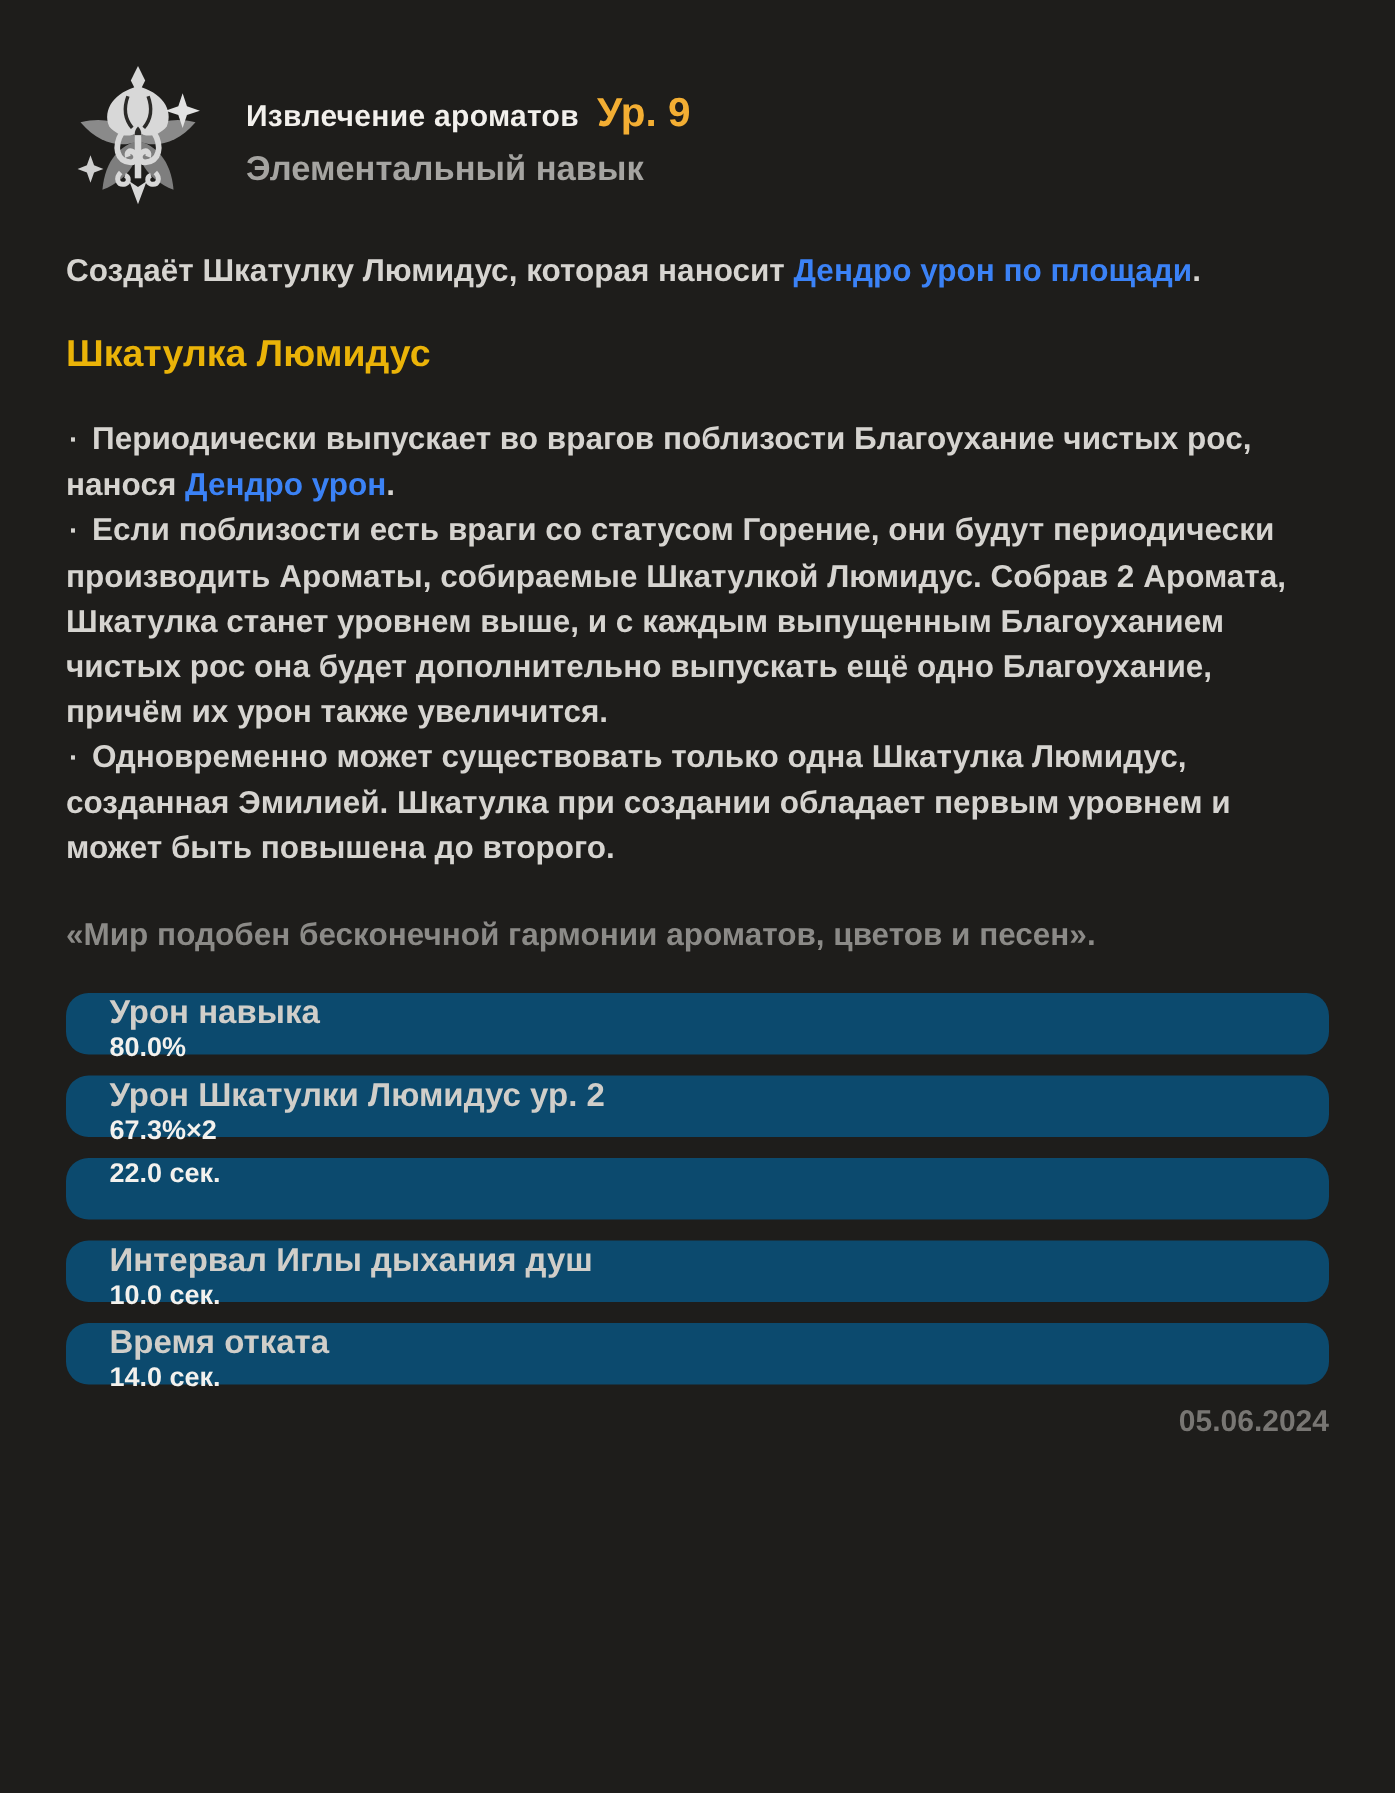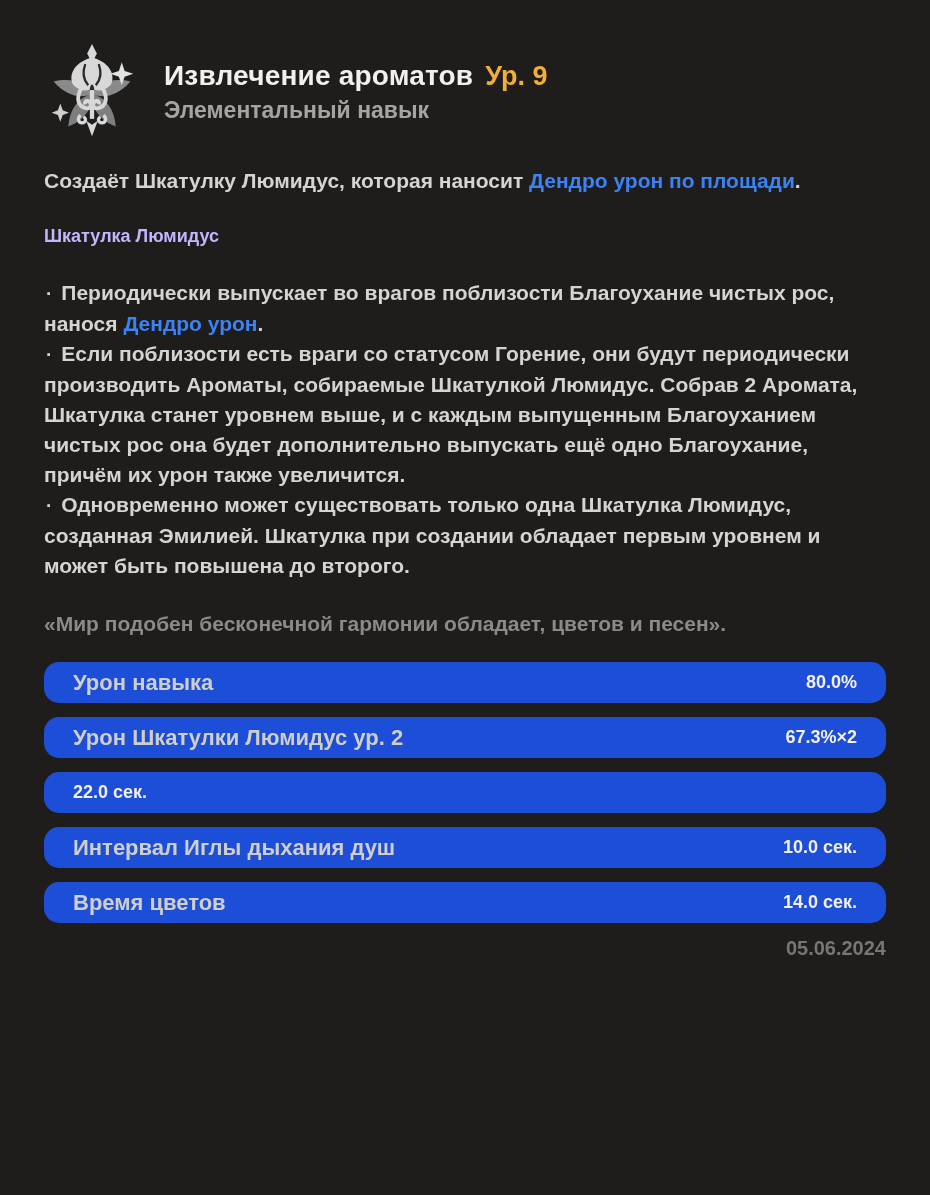--- a/index.html
+++ b/index.html
@@ -17,45 +17,46 @@
     padding:42px 44px 0 44px;
   }
   
   .header{
     display:flex;align-items:center;gap:24px;
     margin-bottom:4px;
   }
   .skill-icon{width:96px;height:100px;flex:0 0 auto;}
   .header-text{display:flex;flex-direction:column;gap:4px;}
   .title-line{display:flex;align-items:baseline;gap:12px;}
-  .title{color:#f2f0ec;font-size:28px;line-height:32px;letter-spacing:.2px;}
+  .title{color:#f2f0ec;font-size:20px;line-height:32px;letter-spacing:.2px;}
   .level{color:#f3ae33;font-size:27px;line-height:32px;}
   .subtitle{color:#a5a4a1;font-size:23px;line-height:28px;}
   
   .para{
     color:#d6d4d0;font-size:21px;line-height:30px;
     margin:0;
   }
   .intro{margin-top:24px;}
-  .gold-header{color:#c4b5fd;font-size:18px;line-height:30px;margin-top:25px;}
+  .gold-header{color:#eab308;font-size:25px;line-height:30px;margin-top:25px;}
   .bullets{margin-top:27px;}
   .arkhe-block{margin-top:18px;}
   .hl-green{color:#3b82f6;}
   .bullet-mark{color:#d6d4d0;padding:0 9px 0 2px;font-size:19px;}
   .quote{color:#8b8a87;font-size:21px;line-height:30px;margin-top:28px;}
   
   .stats{margin-top:23px;}
   .stat-row{
     box-sizing:border-box;
     height:41px;
-    background:#1d4ed8;
+    background:#0c4a6e;
     border-radius:15px;
-    display:flex;align-items:center;justify-content:space-between;
+    display:flex;justify-content:space-between;
     padding:0 29px;
     margin-bottom:14px;
+    flex-direction:column;
   }
   .stat-label{color:#d0cec9;font-size:22px;}
   .stat-value{color:#f3f1ed;font-size:18px;}
   
   .footer{
     text-align:right;
     color:#787673;font-size:20px;
     margin-top:3px;
   }
 </style>
@@ -108,39 +109,39 @@
 
   <div class="gold-header">Шкатулка Люмидус</div>
 
   <div class="bullets">
     <p class="para"><span class="bullet-mark">·</span><span>Периодически выпускает во врагов поблизости Благоухание чистых рос, нанося </span><span class="hl-green">Дендро урон</span><span>.</span></p>
     <p class="para"><span class="bullet-mark">·</span><span>Если поблизости есть враги со статусом Горение, они будут периодически производить Ароматы, собираемые Шкатулкой Люмидус. Собрав 2 Аромата, Шкатулка станет уровнем выше, и с каждым выпущенным Благоуханием чистых рос она будет дополнительно выпускать ещё одно Благоухание, причём их урон также увеличится.</span></p>
     <p class="para"><span class="bullet-mark">·</span><span>Одновременно может существовать только одна Шкатулка Люмидус, созданная Эмилией. Шкатулка при создании обладает первым уровнем и может быть повышена до второго.</span></p>
   </div>
 
 
-  <div class="quote">«Мир подобен бесконечной гармонии обладает, цветов и песен».</div>
+  <div class="quote">«Мир подобен бесконечной гармонии ароматов, цветов и песен».</div>
 
   <div class="stats">
     <div class="stat-row">
       <span class="stat-label">Урон навыка</span>
       <span class="stat-value">80.0%</span>
     </div>
     <div class="stat-row">
       <span class="stat-label">Урон Шкатулки Люмидус ур. 2</span>
       <span class="stat-value">67.3%×2</span>
     </div>
     <div class="stat-row">
       <span class="stat-value">22.0 сек.</span>
     </div>
     <div class="stat-row">
       <span class="stat-label">Интервал Иглы дыхания душ</span>
       <span class="stat-value">10.0 сек.</span>
     </div>
     <div class="stat-row">
-      <span class="stat-label">Время цветов</span>
+      <span class="stat-label">Время отката</span>
       <span class="stat-value">14.0 сек.</span>
     </div>
   </div>
 
   <div class="footer">05.06.2024</div>
 
 </div>
 
 </body></html>

